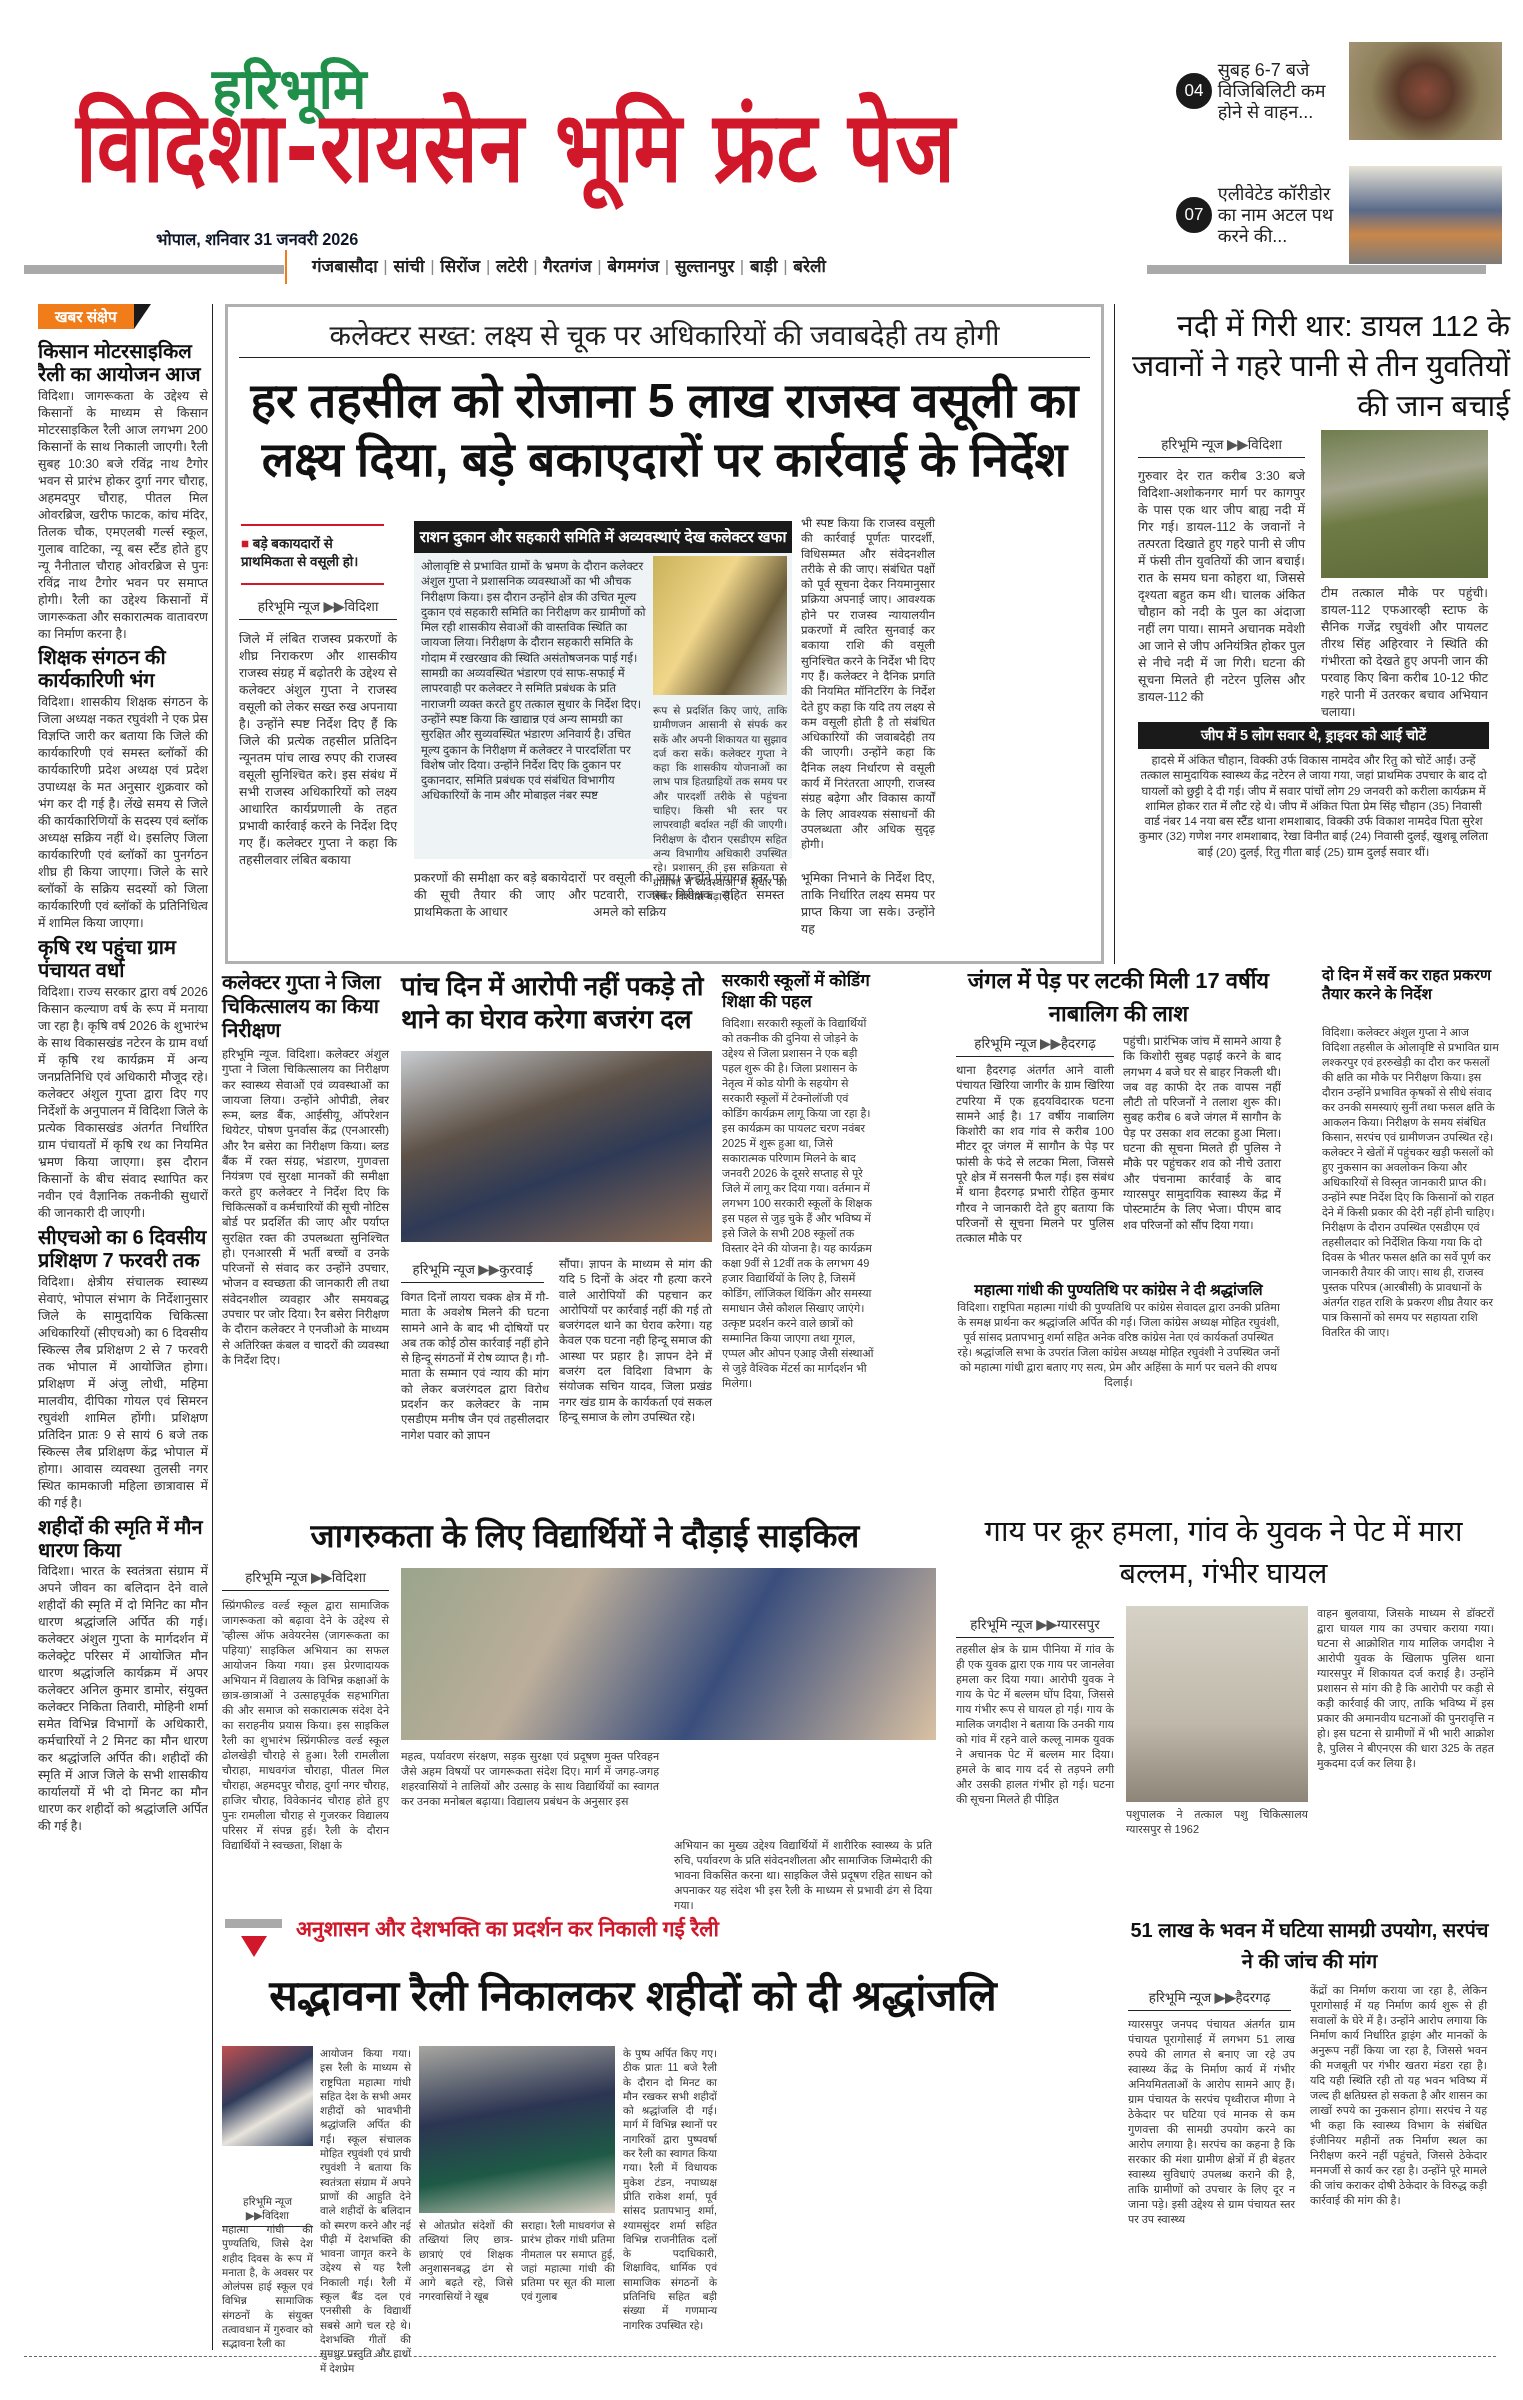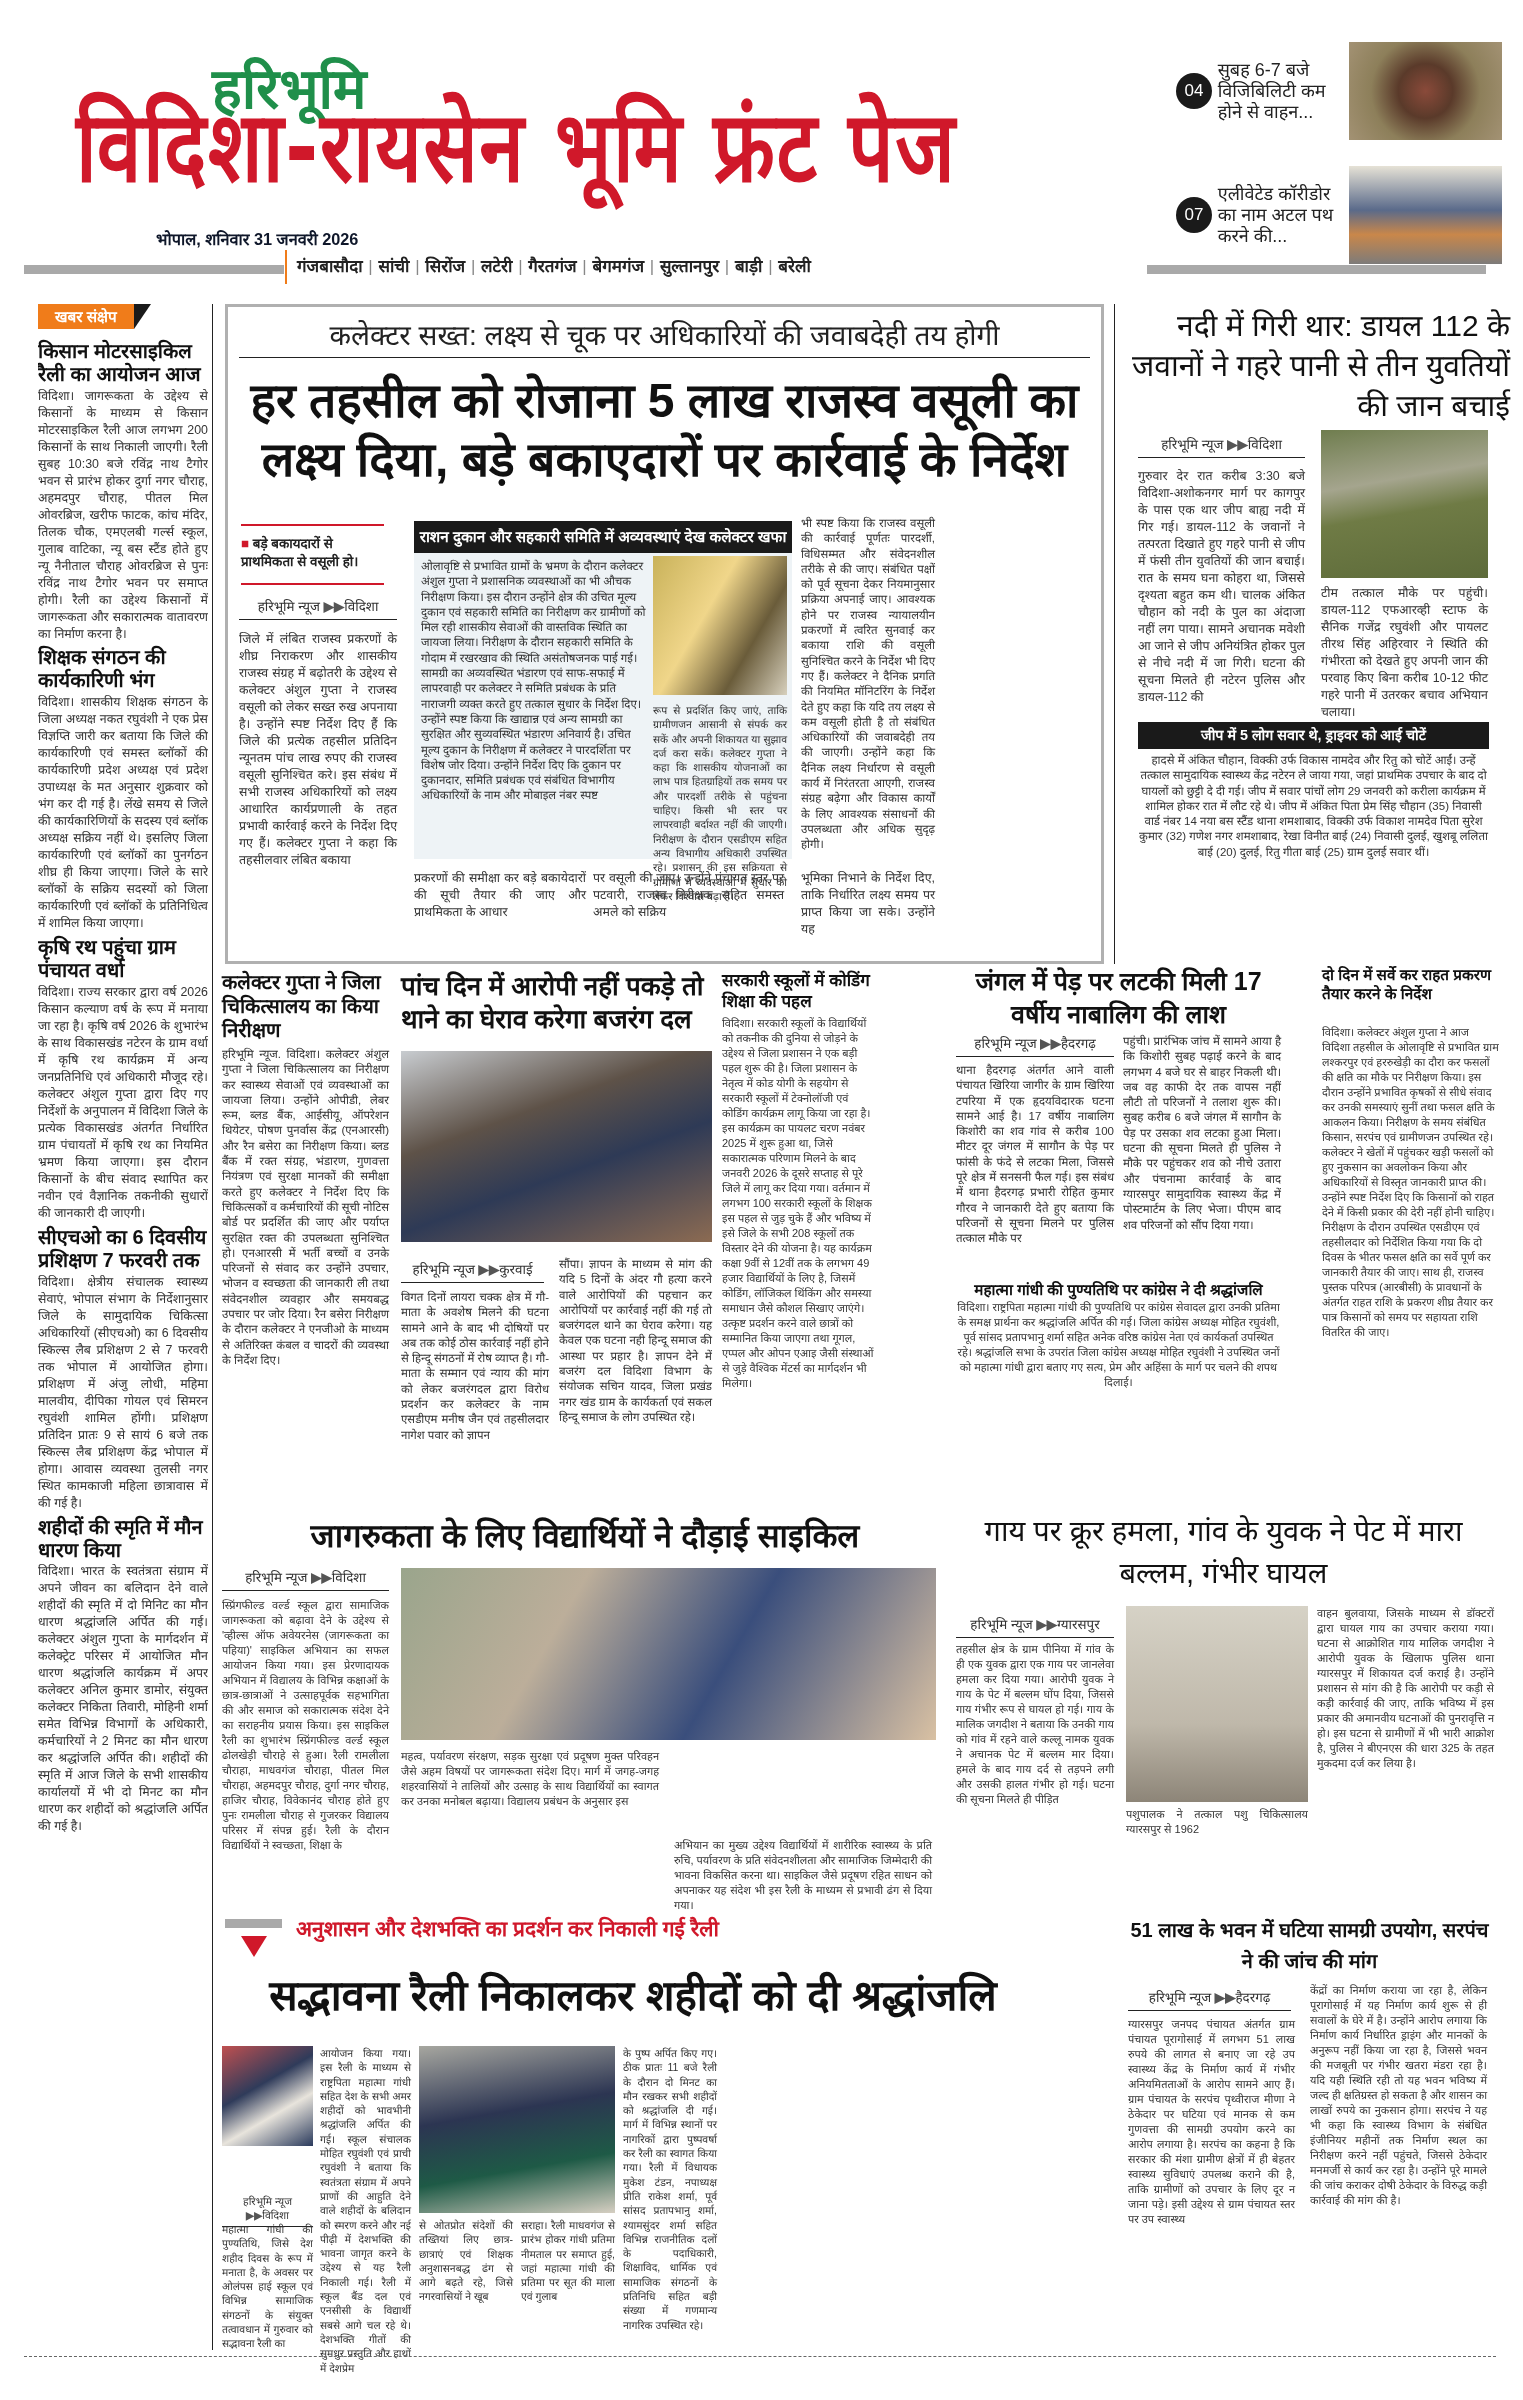--- a/index.html
+++ b/index.html
@@ -2,21 +2,21 @@
 <html><head>
 <meta charset="utf-8">
 <style>
 *{box-sizing:border-box;margin:0;padding:0}
 body{width:1524px;height:2400px;background:#fff;font-family:"Liberation Sans",sans-serif;color:#222;position:relative;overflow:hidden}
 .abs{position:absolute}
 .masthead-brand{left:212px;top:48px;font-size:56px;font-weight:bold;color:#1f8f4a;font-family:"DejaVu Sans",sans-serif}
 .masthead-title{left:76px;top:76px;font-size:98px;font-weight:bold;color:#d0182a;letter-spacing:1.9px;font-family:"DejaVu Sans",sans-serif;white-space:nowrap;transform:scaleX(0.82);transform-origin:left}
 .dateline{left:156px;top:228px;font-size:16.3px;font-weight:bold;color:#0f172a}
 .grey-bar{background:#a9a9a9;height:8.6px}
-.towns{left:285px;top:250px;font-size:17px;font-weight:bold;color:#222;border-left:2.9px solid #f07c1a;padding-left:10px;height:34px;line-height:34px;white-space:nowrap}
+.towns{left:285px;top:250px;font-size:17px;font-weight:bold;color:#222;border-left:2.9px solid #f07c1a;padding-left:25px;height:34px;line-height:34px;white-space:nowrap}
 .towns span.sep{color:#888;padding:0 5.7px;font-weight:normal}
 .teaser{left:1176px;top:29px;width:344px}
 .teaser .row{display:flex;align-items:center;height:124px}
 .teaser .num{width:36px;height:36px;border-radius:50%;background:#1a1a1a;color:#fff;font-size:17px;display:flex;align-items:center;justify-content:center;margin-right:5.7px;flex-shrink:0}
 .teaser .txt{font-size:18px;width:124px;line-height:21px;color:#222}
 .teaser .ph{width:153px;height:98px;margin-left:7.6px}
 .vline{border-left:1.9px solid #222}
 .brief-tag{left:38px;top:304px;width:96px;height:25px;background:#f07c1a;color:#fff;font-weight:bold;font-size:15.3px;padding-left:17px;line-height:25px}
 .brief-tag:after{content:"";position:absolute;right:-17px;top:0;border-left:17px solid #1a1a1a;border-bottom:25px solid transparent}
 .col-text{font-size:12.4px;line-height:17px;color:#333;text-align:justify}
@@ -124,21 +124,21 @@
 
 <div class="abs sec-h" style="left:401px;top:970px;width:315px;font-size:26px;line-height:32.5px;text-align:left">पांच दिन में आरोपी नहीं पकड़े तो थाने का घेराव करेगा बजरंग दल</div>
 <div class="abs photo ph-crowd" style="left:401px;top:1051px;width:311px;height:191px"></div>
 <div class="abs byline" style="left:401px;top:1260px;width:143px"><span>हरिभूमि न्यूज</span> <b>▶▶</b><span>कुरवाई</span></div>
 <div class="abs col-text" style="left:401px;top:1290px;width:148px;font-size:11.5px;line-height:15.3px">विगत दिनों लायरा चक्क क्षेत्र में गौ-माता के अवशेष मिलने की घटना सामने आने के बाद भी दोषियों पर अब तक कोई ठोस कार्रवाई नहीं होने से हिन्दू संगठनों में रोष व्याप्त है। गौ-माता के सम्मान एवं न्याय की मांग को लेकर बजरंगदल द्वारा विरोध प्रदर्शन कर कलेक्टर के नाम एसडीएम मनीष जैन एवं तहसीलदार नागेश पवार को ज्ञापन</div>
 <div class="abs col-text" style="left:559px;top:1257px;width:153px;font-size:11.5px;line-height:15.3px">सौंपा। ज्ञापन के माध्यम से मांग की यदि 5 दिनों के अंदर गौ हत्या करने वाले आरोपियों की पहचान कर आरोपियों पर कार्रवाई नहीं की गई तो बजरंगदल थाने का घेराव करेगा। यह केवल एक घटना नही हिन्दू समाज की आस्था पर प्रहार है। ज्ञापन देने में बजरंग दल विदिशा विभाग के संयोजक सचिन यादव, जिला प्रखंड नगर खंड ग्राम के कार्यकर्ता एवं सकल हिन्दू समाज के लोग उपस्थित रहे।</div>
 
 <div class="abs sec-h" style="left:722px;top:970px;width:153px;font-size:17px;line-height:21px">सरकारी स्कूलों में कोडिंग शिक्षा की पहल</div>
 <div class="abs col-text" style="left:722px;top:1016px;width:153px;font-size:11px;line-height:15px;text-align:left">विदिशा। सरकारी स्कूलों के विद्यार्थियों को तकनीक की दुनिया से जोड़ने के उद्देश्य से जिला प्रशासन ने एक बड़ी पहल शुरू की है। जिला प्रशासन के नेतृत्व में कोड योगी के सहयोग से सरकारी स्कूलों में टेक्नोलॉजी एवं कोडिंग कार्यक्रम लागू किया जा रहा है। इस कार्यक्रम का पायलट चरण नवंबर 2025 में शुरू हुआ था, जिसे सकारात्मक परिणाम मिलने के बाद जनवरी 2026 के दूसरे सप्ताह से पूरे जिले में लागू कर दिया गया। वर्तमान में लगभग 100 सरकारी स्कूलों के शिक्षक इस पहल से जुड़ चुके हैं और भविष्य में इसे जिले के सभी 208 स्कूलों तक विस्तार देने की योजना है। यह कार्यक्रम कक्षा 9वीं से 12वीं तक के लगभग 49 हजार विद्यार्थियों के लिए है, जिसमें कोडिंग, लॉजिकल थिंकिंग और समस्या समाधान जैसे कौशल सिखाए जाएंगे। उत्कृष्ट प्रदर्शन करने वाले छात्रों को सम्मानित किया जाएगा तथा गूगल, एप्पल और ओपन एआइ जैसी संस्थाओं से जुड़े वैश्विक मेंटर्स का मार्गदर्शन भी मिलेगा।</div>
 
-<div class="abs sec-h" style="left:956px;top:965px;width:325px;font-size:25px;line-height:32.5px;text-align:center">जंगल में पेड़ पर लटकी मिली 17 वर्षीय नाबालिग की लाश</div>
+<div class="abs sec-h" style="left:956px;top:965px;width:325px;font-size:22px;line-height:32.5px;text-align:center">जंगल में पेड़ पर लटकी मिली 17 वर्षीय नाबालिग की लाश</div>
 <div class="abs byline" style="left:956px;top:1034px;width:158px"><span>हरिभूमि न्यूज</span> <b>▶▶</b><span>हैदरगढ़</span></div>
 <div class="abs col-text" style="left:956px;top:1063px;width:158px;font-size:11.5px;line-height:15.3px">थाना हैदरगढ़ अंतर्गत आने वाली पंचायत खिरिया जागीर के ग्राम खिरिया टपरिया में एक हृदयविदारक घटना सामने आई है। 17 वर्षीय नाबालिग किशोरी का शव गांव से करीब 100 मीटर दूर जंगल में सागौन के पेड़ पर फांसी के फंदे से लटका मिला, जिससे पूरे क्षेत्र में सनसनी फैल गई। इस संबंध में थाना हैदरगढ़ प्रभारी रोहित कुमार गौरव ने जानकारी देते हुए बताया कि परिजनों से सूचना मिलने पर पुलिस तत्काल मौके पर</div>
 <div class="abs col-text" style="left:1123px;top:1034px;width:158px;font-size:11.5px;line-height:15.3px">पहुंची। प्रारंभिक जांच में सामने आया है कि किशोरी सुबह पढ़ाई करने के बाद लगभग 4 बजे घर से बाहर निकली थी। जब वह काफी देर तक वापस नहीं लौटी तो परिजनों ने तलाश शुरू की। सुबह करीब 6 बजे जंगल में सागौन के पेड़ पर उसका शव लटका हुआ मिला। घटना की सूचना मिलते ही पुलिस ने मौके पर पहुंचकर शव को नीचे उतारा और पंचनामा कार्रवाई के बाद ग्यारसपुर सामुदायिक स्वास्थ्य केंद्र में पोस्टमार्टम के लिए भेजा। पीएम बाद शव परिजनों को सौंप दिया गया।</div>
 <div class="abs sec-h" style="left:956px;top:1279px;width:325px;font-size:15.3px;text-align:center">महात्मा गांधी की पुण्यतिथि पर कांग्रेस ने दी श्रद्धांजलि</div>
 <div class="abs col-text" style="left:956px;top:1300px;width:325px;font-size:11px;line-height:15px;text-align:center">विदिशा। राष्ट्रपिता महात्मा गांधी की पुण्यतिथि पर कांग्रेस सेवादल द्वारा उनकी प्रतिमा के समक्ष प्रार्थना कर श्रद्धांजलि अर्पित की गई। जिला कांग्रेस अध्यक्ष मोहित रघुवंशी, पूर्व सांसद प्रतापभानु शर्मा सहित अनेक वरिष्ठ कांग्रेस नेता एवं कार्यकर्ता उपस्थित रहे। श्रद्धांजलि सभा के उपरांत जिला कांग्रेस अध्यक्ष मोहित रघुवंशी ने उपस्थित जनों को महात्मा गांधी द्वारा बताए गए सत्य, प्रेम और अहिंसा के मार्ग पर चलने की शपथ दिलाई।</div>
 
 <div class="abs sec-h" style="left:1322px;top:965px;width:177px;font-size:15.3px;line-height:19px">दो दिन में सर्वे कर राहत प्रकरण तैयार करने के निर्देश</div>
 <div class="abs col-text" style="left:1322px;top:1025px;width:177px;font-size:11px;line-height:15px;text-align:left">विदिशा। कलेक्टर अंशुल गुप्ता ने आज विदिशा तहसील के ओलावृष्टि से प्रभावित ग्राम लश्करपुर एवं हररुखेड़ी का दौरा कर फसलों की क्षति का मौके पर निरीक्षण किया। इस दौरान उन्होंने प्रभावित कृषकों से सीधे संवाद कर उनकी समस्याएं सुनीं तथा फसल क्षति के आकलन किया। निरीक्षण के समय संबंधित किसान, सरपंच एवं ग्रामीणजन उपस्थित रहे। कलेक्टर ने खेतों में पहुंचकर खड़ी फसलों को हुए नुकसान का अवलोकन किया और अधिकारियों से विस्तृत जानकारी प्राप्त की। उन्होंने स्पष्ट निर्देश दिए कि किसानों को राहत देने में किसी प्रकार की देरी नहीं होनी चाहिए। निरीक्षण के दौरान उपस्थित एसडीएम एवं तहसीलदार को निर्देशित किया गया कि दो दिवस के भीतर फसल क्षति का सर्वे पूर्ण कर जानकारी तैयार की जाए। साथ ही, राजस्व पुस्तक परिपत्र (आरबीसी) के प्रावधानों के अंतर्गत राहत राशि के प्रकरण शीघ्र तैयार कर पात्र किसानों को समय पर सहायता राशि वितरित की जाए।</div>
 
 <div class="abs sec-h" style="left:222px;top:1515px;width:726px;font-size:32.5px;line-height:42px;text-align:center">जागरुकता के लिए विद्यार्थियों ने दौड़ाई साइकिल</div>

